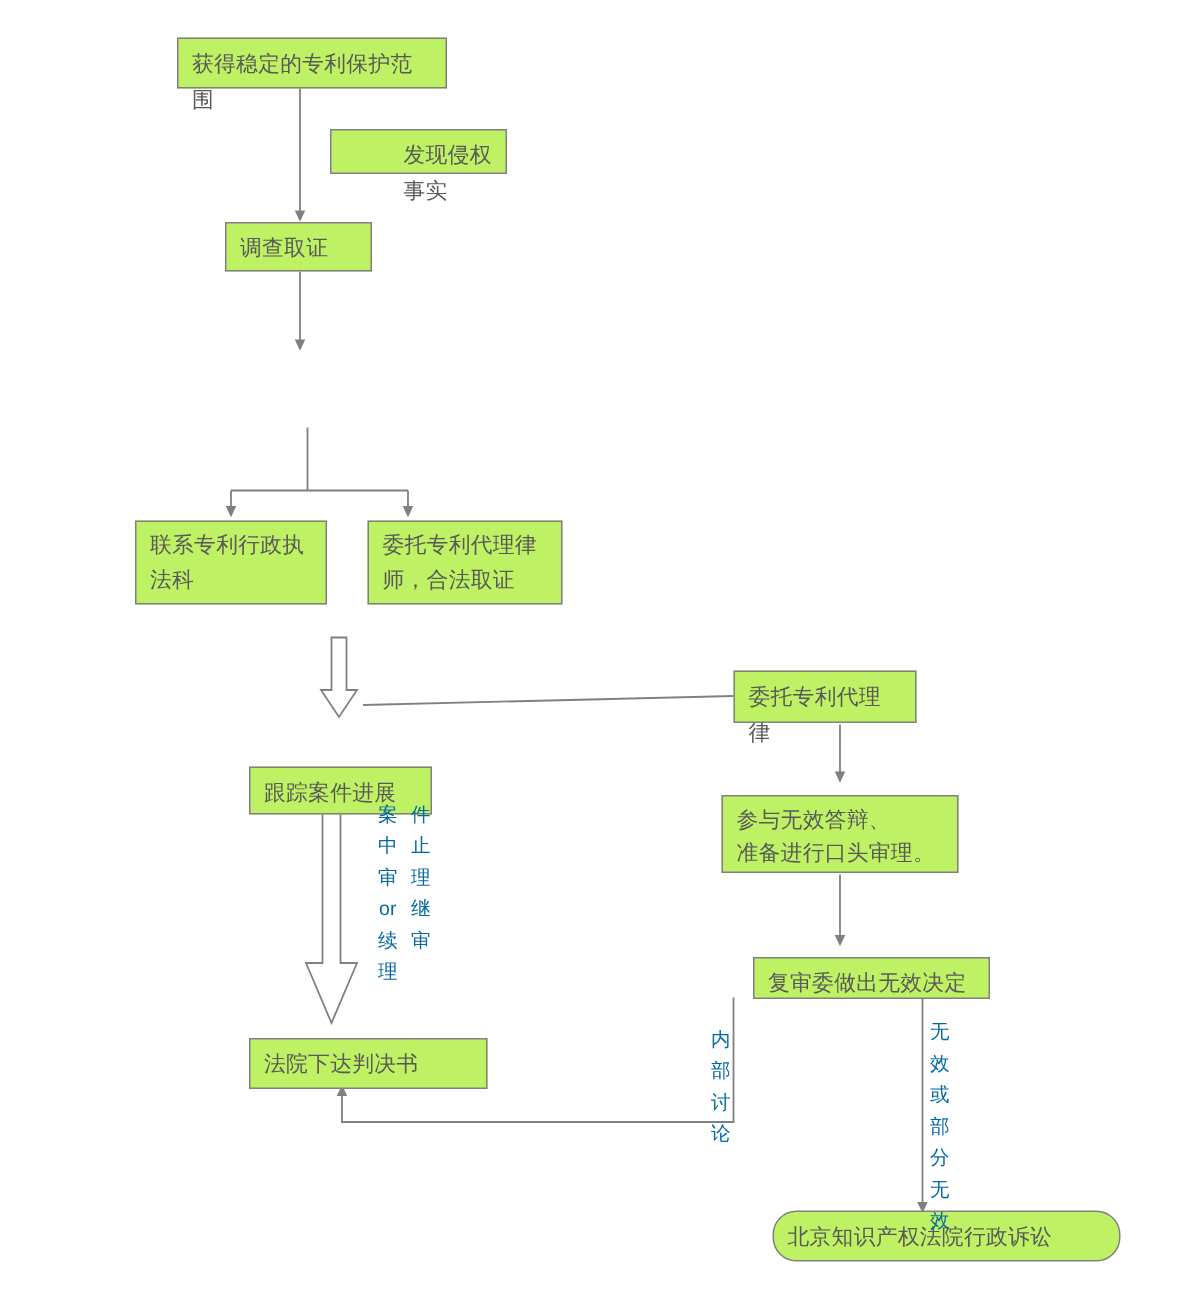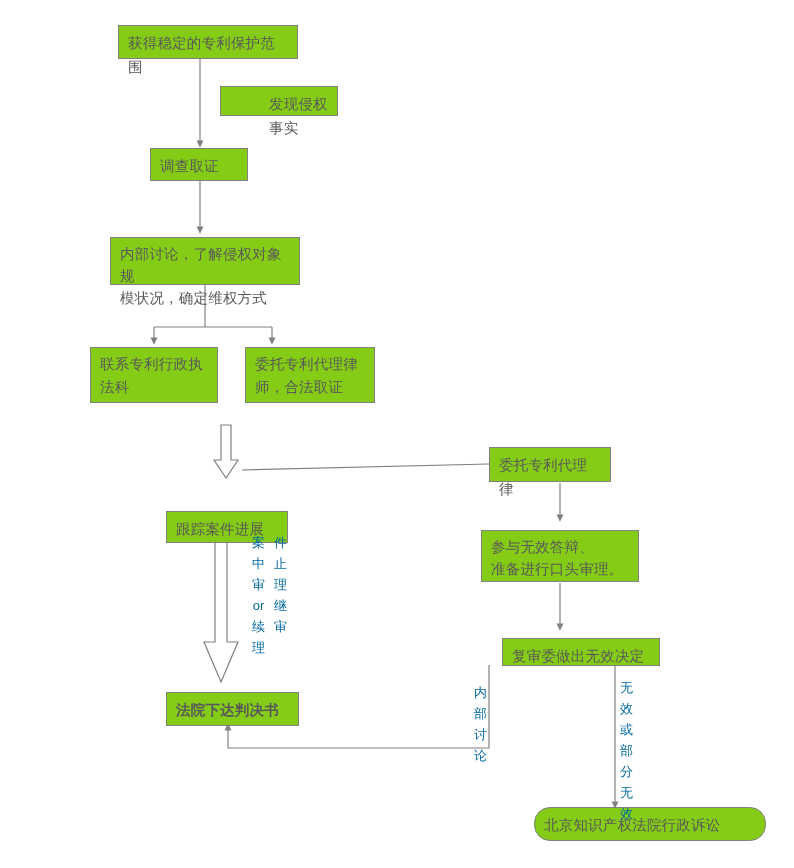--- a/index.html
+++ b/index.html
@@ -14,21 +14,21 @@
     position: relative;
     width: 794px;
     height: 868px;
     background: #ffffff;
     overflow: hidden;
   }
   .node {
     position: absolute;
     box-sizing: border-box;
     border: 1px solid #808080;
-    background: #84cc16;
+    background: #bef264;
     color: #595959;
     font-size: 14.5px;
     line-height: 24px;
     padding: 5px 9px;
     white-space: pre-line;
     letter-spacing: 0.2px;
   }
   .vlabel {
     position: absolute;
     color: #0369a1;
@@ -87,41 +87,39 @@
       <path d="M215,512 L227,512 L227,642 L238,642 L221,682 L204,642 L215,642 Z"></path>
     </g>
   </svg>
 
   <div class="node" style="left:118px; top:25px; width:180px; height:34px;">获得稳定的专利保护范围</div>
 
   <div class="node" style="left:220px; top:86px; width:118px; height:30px;padding-left:48px;">发现侵权事实</div>
 
   <div class="node" style="left:150px; top:148px; width:98px; height:33px;">调查取证</div>
 
-  <div class="node" style="left:110px; top:237px; width:190px; height:48px; line-height:22px;">内部讨论，了解侵权对象规
-模状况，确定维权方式</div>
 
   <div class="node" style="left:90px; top:347px; width:128px; height:56px; line-height:23px;">联系专利行政执
 法科</div>
 
   <div class="node" style="left:245px; top:347px; width:130px; height:56px; line-height:23px;">委托专利代理律
 师，合法取证</div>
 
   <div class="node" style="left:166px; top:479px; width:122px; height:32px;margin-top:32px;">跟踪案件进展</div>
 
   <div class="node" style="left:489px; top:447px; width:122px; height:35px;">委托专利代理律</div>
 
   <div class="node" style="left:481px; top:530px; width:158px; height:52px; line-height:22px;">参与无效答辩、
 准备进行口头审理。</div>
 
   <div class="node" style="left:481px; top:638px; width:158px; height:28px;margin-left:21px;">复审委做出无效决定</div>
 
-  <div class="node" style="left:166px; top:692px; width:133px; height:34px;font-weight:bold;">法院下达判决书</div>
+  <div class="node" style="left:166px; top:692px; width:159px; height:34px;">法院下达判决书</div>
 
-  <div class="node" style="left:534px; top:807px; width:232px; height:34px;border-radius:16px;">北京知识产权法院行政诉讼</div>
+  <div class="node" style="left:515px; top:807px; width:232px; height:34px;border-radius:16px;">北京知识产权法院行政诉讼</div>
 
   <div class="vlabel" style="left:252px; top:532px;">案中审or续理</div>
 
   <div class="vlabel" style="left:274px; top:532px;">件止理继审</div>
 
   <div class="vlabel" style="left:474px; top:682px;">内部讨论</div>
 
   <div class="vlabel" style="left:620px; top:677px;">无效或部分无效</div>
 
 </div>

